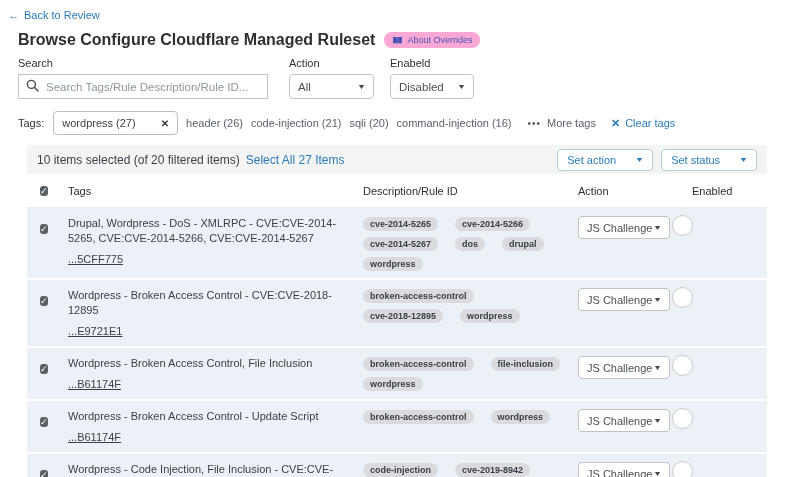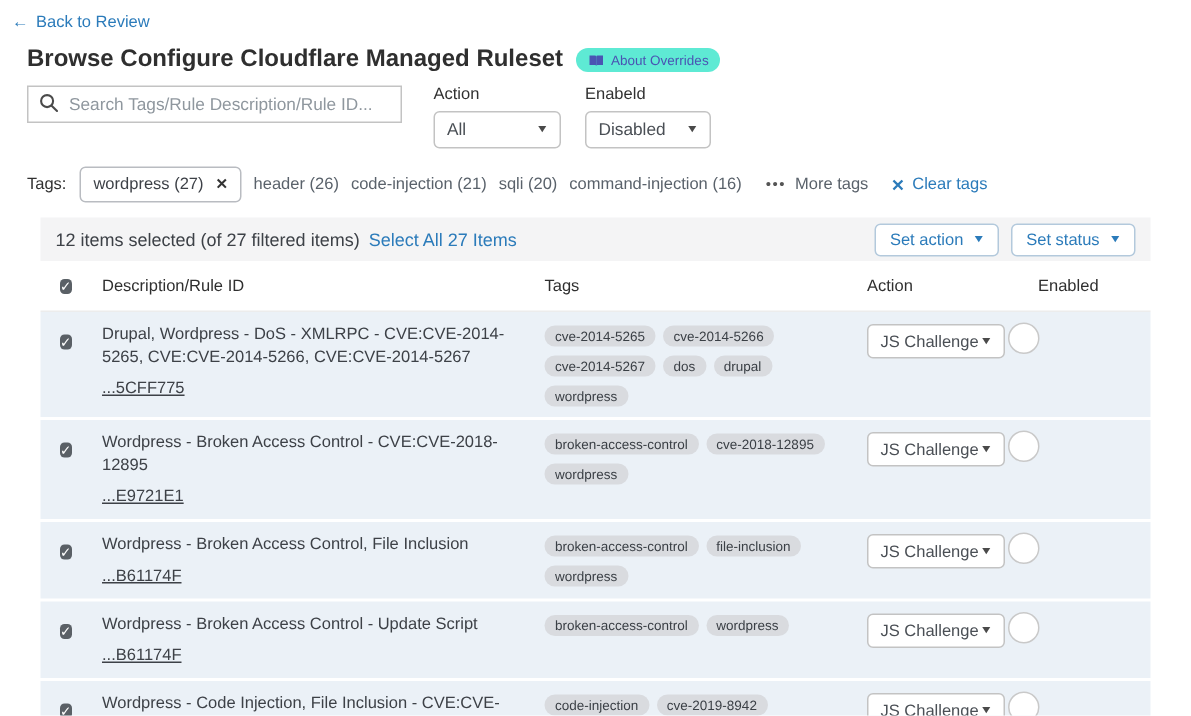--- a/index.html
+++ b/index.html
@@ -7,21 +7,21 @@
     font-family:"Liberation Sans", sans-serif; color:#333; }
   .page { width:794px; height:477px; position:relative; }
 
   
   .back-row { padding:9px 0 0 8px; font-size:11px; }
   .back-link { color:#2b7bba; text-decoration:none; display:inline-flex; gap:5px; align-items:center; cursor:pointer; }
 
   
   .title-row { margin:10px 0 0 18px; display:flex; align-items:center; gap:9px; }
   .page-title { font-size:16px; font-weight:bold; color:#2f2f2f; }
-  .about-badge { background:#5eead4; color:#4a54b3; font-size:9px; border-radius:9px;
+  .about-badge { background:#f9a8d4; color:#4a54b3; font-size:9px; border-radius:9px;
     padding:3px 8px; display:inline-flex; align-items:center; gap:4px; cursor:pointer; }
 
   
   .filters-row { margin:8px 0 0 18px; display:flex; }
   .filter-group { display:flex; flex-direction:column; }
   .filter-label { font-size:11px; color:#313131; margin-bottom:5px; }
   .search-group { width:250px; margin-right:21px; }
   .search-wrap { position:relative; }
   .search-input { width:250px; height:25px; border:1px solid #c3c3c3; border-radius:0;
     padding:0 8px 0 27px; font-size:11.5px; color:#333; font-family:"Liberation Sans",sans-serif; outline:none; }
@@ -31,50 +31,50 @@
     display:flex; align-items:center; justify-content:space-between; padding:0 8px;
     font-size:11.5px; color:#4a4f55; cursor:pointer; }
   .action-group { width:85px; margin-right:16px; }
   .enabled-group { width:84px; }
   .caret { font-size:7px; color:#4a4a4a; transform:scaleX(1.3); }
 
   
   .tags-row { margin:12px 0 0 18px; display:flex; align-items:center; font-size:11px; }
   .tags-label { color:#313131; margin-right:9px; }
   .selected-tag { border:1px solid #b9bcc1; border-radius:4px; background:#fff; padding:5px 8px;
-    display:inline-flex; align-items:center; gap:8px; color:#3d4147; cursor:pointer; }
+    display:inline-flex; align-items:center; gap:25px; color:#3d4147; cursor:pointer; }
   .selected-tag .x { font-size:10px; font-weight:bold; color:#333; }
   .tag-option { color:#5a626b; margin-left:8px; cursor:pointer; }
   .more-tags { margin-left:16px; color:#5a626b; display:inline-flex; gap:6px; align-items:center; cursor:pointer; }
   .more-dots { letter-spacing:1px; color:#555; font-size:10px; }
   .clear-tags { margin-left:15px; color:#2b7bba; display:inline-flex; gap:5px; align-items:center; cursor:pointer; }
   .clear-tags .x { font-weight:bold; font-size:11px; }
 
   
   .selection-bar { margin:10px 0 0 27px; width:740px; height:29px; background:#f4f4f5;
     display:flex; align-items:center; padding:0 10px; font-size:12px; color:#3d4147; }
   .select-all { color:#2b7bba; margin-left:6px; cursor:pointer; }
   .bulk-btns { margin-left:auto; display:flex; gap:8px; }
   .bulk-btn { background:#fff; border:1px solid #b3c9dc; border-radius:4px; color:#2b7bba;
-    font-size:11px; padding:4px 9px; display:inline-flex; align-items:center; gap:7px; cursor:pointer; }
+    font-size:11px; padding:4px 9px; display:inline-flex; align-items:center; gap:20px; cursor:pointer; }
   .bulk-btn .caret { color:#2b7bba; }
 
   
   .rules-table { margin:1px 0 0 27px; width:740px; }
   .thead { display:grid; grid-template-columns:41px 295px 215px 114px 1fr; height:33px;
     align-items:center; background:#fff; border-bottom:1px solid #ececec; font-size:11px; color:#2f2f2f; }
   .thead .cb-cell { padding-left:13px; }
   .cb { width:14px; height:14px; background:#5a6066; border-radius:3px; color:#fff;
     font-size:9px; line-height:14px; text-align:center; cursor:pointer; }
   .row { display:grid; grid-template-columns:41px 295px 215px 114px 1fr; background:#ebf1f7;
     padding:8px 0 7px 0; margin-bottom:2px; align-items:start; }
   .row .cb-cell { padding-left:13px; padding-top:2px; }
   .desc-cell { font-size:11px; color:#3d4147; line-height:15px; padding-right:14px; }
   .rule-id { margin-top:6px;text-decoration:underline; }
-  .tags-cell { display:flex; flex-wrap:wrap; gap:6px 5px; padding-right:12px; padding-top:1px; align-content:flex-start; }
+  .tags-cell { display:flex; flex-wrap:wrap; gap:6px 17px; padding-right:12px; padding-top:1px; align-content:flex-start;font-weight:bold; }
   .pill { background:#d9dbdf; color:#3a3f45; font-size:9px; border-radius:8px; padding:2px 7px; white-space:nowrap; }
   .action-cell .select-box { width:92px; height:23px; font-size:11px; }
   .toggle { width:38px; height:19px; border-radius:10px; background:#7fc698; position:relative; cursor:pointer; margin-top:1px; }
   .knob { position:absolute; right:-1px; top:-1px; width:21px; height:21px; background:#fff;
     border:1px solid #c9c9c9; border-radius:50%; }
 </style>
 </head>
 <body>
 
 <div class="page">
@@ -92,20 +92,21 @@
       <svg width="11" height="9" viewBox="0 0 11 9">
         <path d="M1 1 h3.6 a0.9 0.9 0 0 1 0.9 0.9 v6 a0.9 0.9 0 0 0 -0.9 -0.6 H1 Z" fill="#4a54b3"></path>
         <path d="M10 1 h-3.6 a0.9 0.9 0 0 0 -0.9 0.9 v6 a0.9 0.9 0 0 1 0.9 -0.6 H10 Z" fill="#4a54b3"></path>
       </svg>
       <span>About Overrides</span>
     </span>
   </div>
 
   <div class="filters-row">
     <div class="filter-group search-group">
+      <span class="filter-label">Search</span>
       <span class="search-wrap">
         <input class="search-input" type="text" placeholder="Search Tags/Rule Description/Rule ID..." style="">
         <svg class="search-icon" width="13" height="13" viewBox="0 0 13 13">
           <circle cx="5.4" cy="5.4" r="4" fill="none" stroke="#4a4a4a" stroke-width="1.4"></circle>
           <line x1="8.6" y1="8.6" x2="12" y2="12" stroke="#4a4a4a" stroke-width="1.4" stroke-linecap="round"></line>
         </svg>
       </span>
     </div>
     <div class="filter-group action-group">
       <span class="filter-label">Action</span>
@@ -134,39 +135,39 @@
       <span class="more-dots">•••</span>
       <span>More tags</span>
     </span>
     <span class="clear-tags">
       <span class="x">✕</span>
       <span>Clear tags</span>
     </span>
   </div>
 
   <div class="selection-bar">
-    <span>12 items selected (of 27 filtered items)</span>
+    <span>10 items selected (of 20 filtered items)</span>
     <span class="select-all">Select All 27 Items</span>
     <span class="bulk-btns">
       <span class="bulk-btn">
         <span>Set action</span>
         <span class="caret">▼</span>
       </span>
       <span class="bulk-btn">
         <span>Set status</span>
         <span class="caret">▼</span>
       </span>
     </span>
   </div>
 
   <div class="rules-table">
     <div class="thead">
       <span class="cb-cell"><span class="cb">✓</span></span>
+      <span>Tags</span>
       <span>Description/Rule ID</span>
-      <span>Tags</span>
       <span>Action</span>
       <span>Enabled</span>
     </div>
     <div id="table-body">
   <div class="row">
     <span class="cb-cell"><span class="cb">✓</span></span>
     <span class="desc-cell">
       <span class="desc">Drupal, Wordpress - DoS - XMLRPC - CVE:CVE-2014-5265, CVE:CVE-2014-5266, CVE:CVE-2014-5267</span>
       <div class="rule-id">...5CFF775</div>
     </span>

